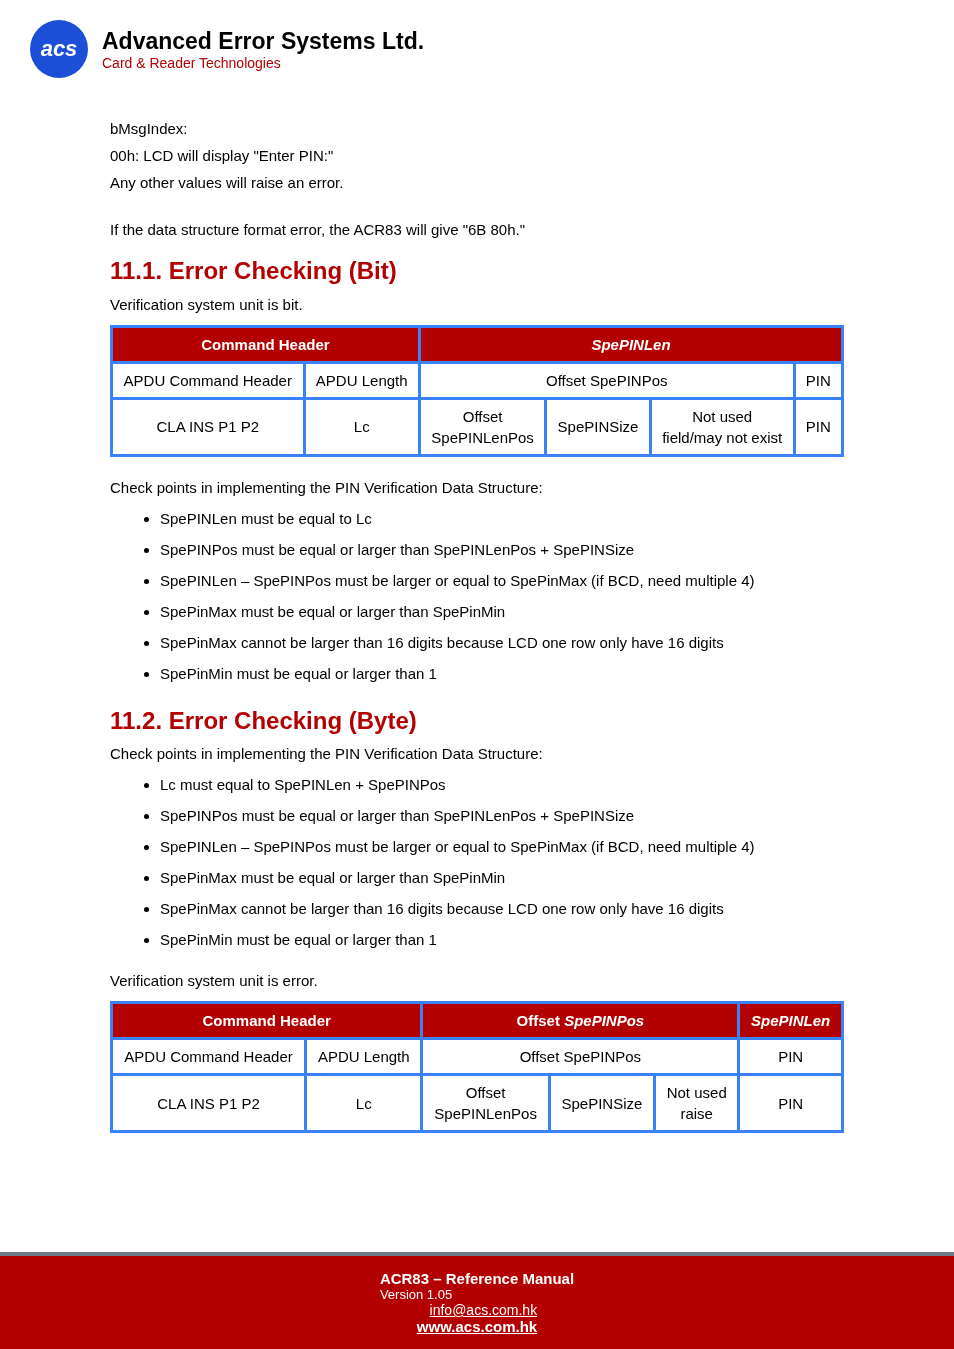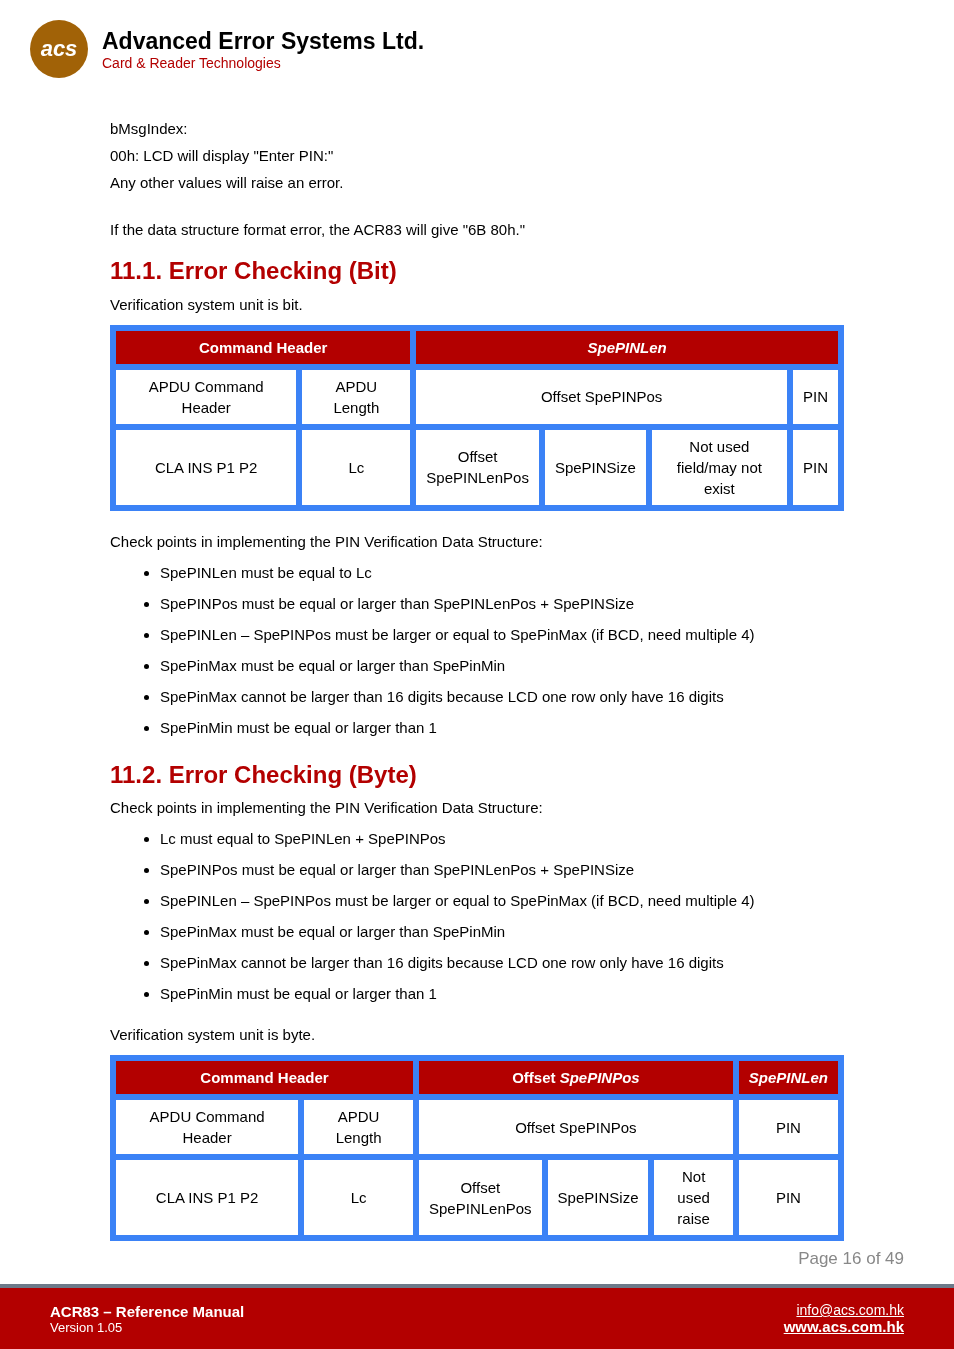--- a/index.html
+++ b/index.html
@@ -13,21 +13,21 @@
     }
     .header {
       display: flex;
       align-items: center;
       padding: 20px 30px 10px 30px;
     }
     .logo-circle {
       width: 58px;
       height: 58px;
       border-radius: 50%;
-      background: #a16207;
+      background: #1d4ed8;
       display: flex;
       align-items: center;
       justify-content: center;
       margin-right: 14px;
     }
     .logo-text {
       color: #fff;
       font-size: 22px;
       font-weight: bold;
       font-style: italic;
@@ -56,21 +56,21 @@
       font-weight: bold;
       margin-top: 14px;
       margin-bottom: 6px;
     }
     table {
       border-collapse: collapse;
       width: 100%;
       margin: 10px 0 20px 0;
     }
     th, td {
-      border: 6px solid #3b82f6;
+      border: 3px solid #3b82f6;
       padding: 6px 10px;
       text-align: center;
       font-size: 15px;
       vertical-align: middle;
     }
     th {
       background: #b30000;
       color: #fff;
       font-weight: bold;
     }
@@ -95,20 +95,21 @@
       bottom: 0;
       left: 0;
       right: 0;
       background: #b30000;
       color: #fff;
       padding: 14px 50px;
       display: flex;
       justify-content: space-between;
       align-items: center;
       border-top: 4px solid #6c7a89;
+      flex-direction: column;
     }
     .footer-left { font-size: 15px; }
     .footer-left .title { font-weight: bold; }
     .footer-left .version { font-size: 13px; }
     .footer-right { text-align: right; font-size: 14px; text-decoration: underline; }
     .footer-right .site { font-weight: bold; font-size: 15px; }
     .spacer { height: 20px; }
   </style>
 </head>
 <body>
@@ -173,21 +174,21 @@
   <p>Check points in implementing the PIN Verification Data Structure:</p>
   <ul>
       <li><span class="italic">Lc</span> must equal to <span class="italic">SpePINLen</span> + <span class="italic">SpePINPos</span></li>
       <li><span class="italic">SpePINPos</span> must be equal or larger than <span class="italic">SpePINLenPos</span> + <span class="italic">SpePINSize</span></li>
       <li><span class="italic">SpePINLen – SpePINPos</span> must be larger or equal to <span class="italic">SpePinMax</span> (if BCD, need multiple 4)</li>
       <li><span class="italic">SpePinMax</span> must be equal or larger than <span class="italic">SpePinMin</span></li>
       <li><span class="italic">SpePinMax</span> cannot be larger than 16 digits because LCD one row only have 16 digits</li>
       <li><span class="italic">SpePinMin</span> must be equal or larger than 1</li>
     </ul>
 
-  <p style="margin-top:20px">Verification system unit is byte.</p>
+  <p style="margin-top:20px">Verification system unit is error.</p>
 
   <table>
     <tbody>
         <tr>
       <th colspan="2">Command Header</th>
       <th colspan="3"><span>Offset </span><span class="thitalic">SpePINPos</span></th>
       <th><span class="thitalic">SpePINLen</span></th>
     </tr>
     <tr>
       <td>APDU Command Header</td>

